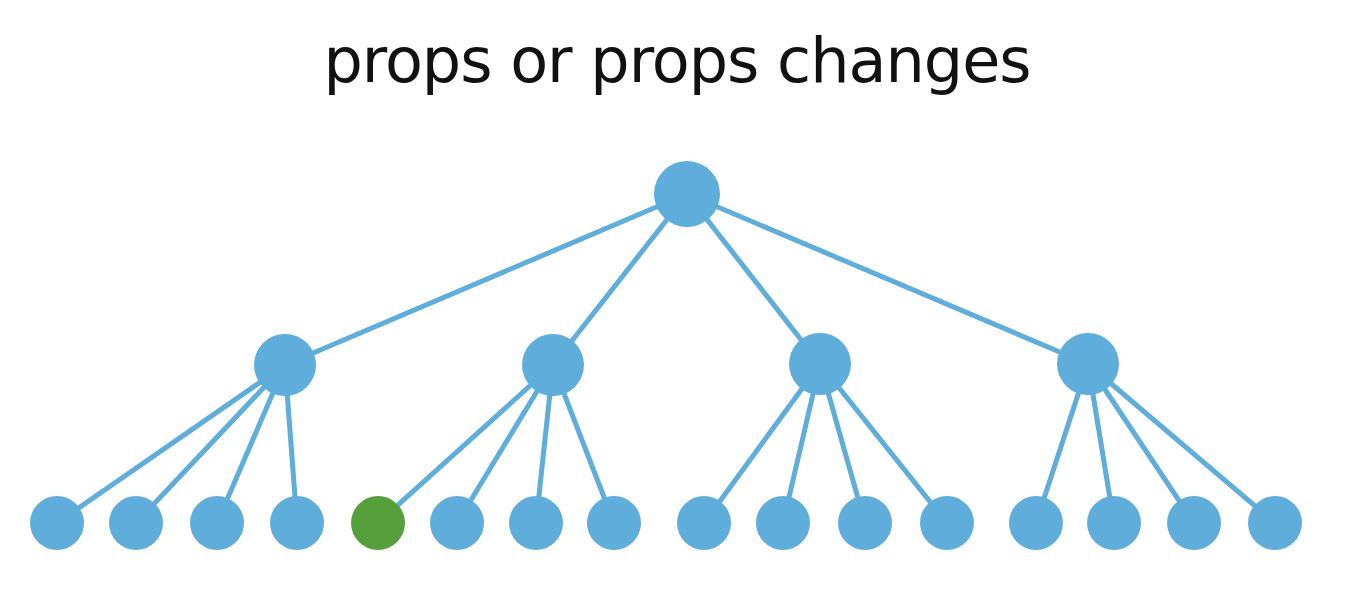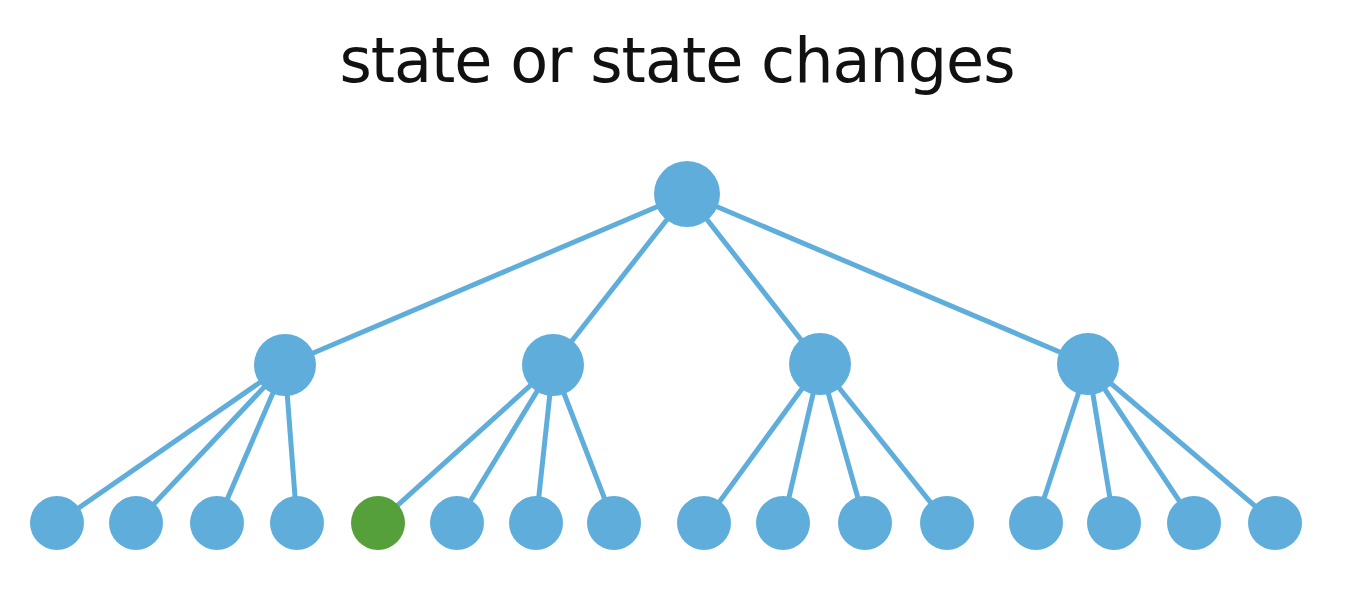--- a/index.html
+++ b/index.html
@@ -35,21 +35,21 @@
     position: absolute;
     top: 0;
     left: 0;
     display: block;
   }
 </style>
 </head>
 <body>
 
 <div class="canvas">
-  <h1 class="title">state or state changes</h1>
+  <h1 class="title">props or props changes</h1>
   <svg id="tree-svg" width="1354" height="608" viewBox="0 0 1354 608" xmlns="http://www.w3.org/2000/svg">
       <line x1="687" y1="194" x2="285" y2="365" stroke="#5fadda" stroke-width="5"></line>
       <line x1="687" y1="194" x2="553" y2="365" stroke="#5fadda" stroke-width="5"></line>
       <line x1="687" y1="194" x2="820" y2="364" stroke="#5fadda" stroke-width="5"></line>
       <line x1="687" y1="194" x2="1088" y2="364" stroke="#5fadda" stroke-width="5"></line>
       <line x1="285" y1="365" x2="57" y2="523" stroke="#5fadda" stroke-width="5"></line>
       <line x1="285" y1="365" x2="136" y2="523" stroke="#5fadda" stroke-width="5"></line>
       <line x1="285" y1="365" x2="217" y2="523" stroke="#5fadda" stroke-width="5"></line>
       <line x1="285" y1="365" x2="297" y2="523" stroke="#5fadda" stroke-width="5"></line>
       <line x1="553" y1="365" x2="378" y2="523" stroke="#5fadda" stroke-width="5"></line>

